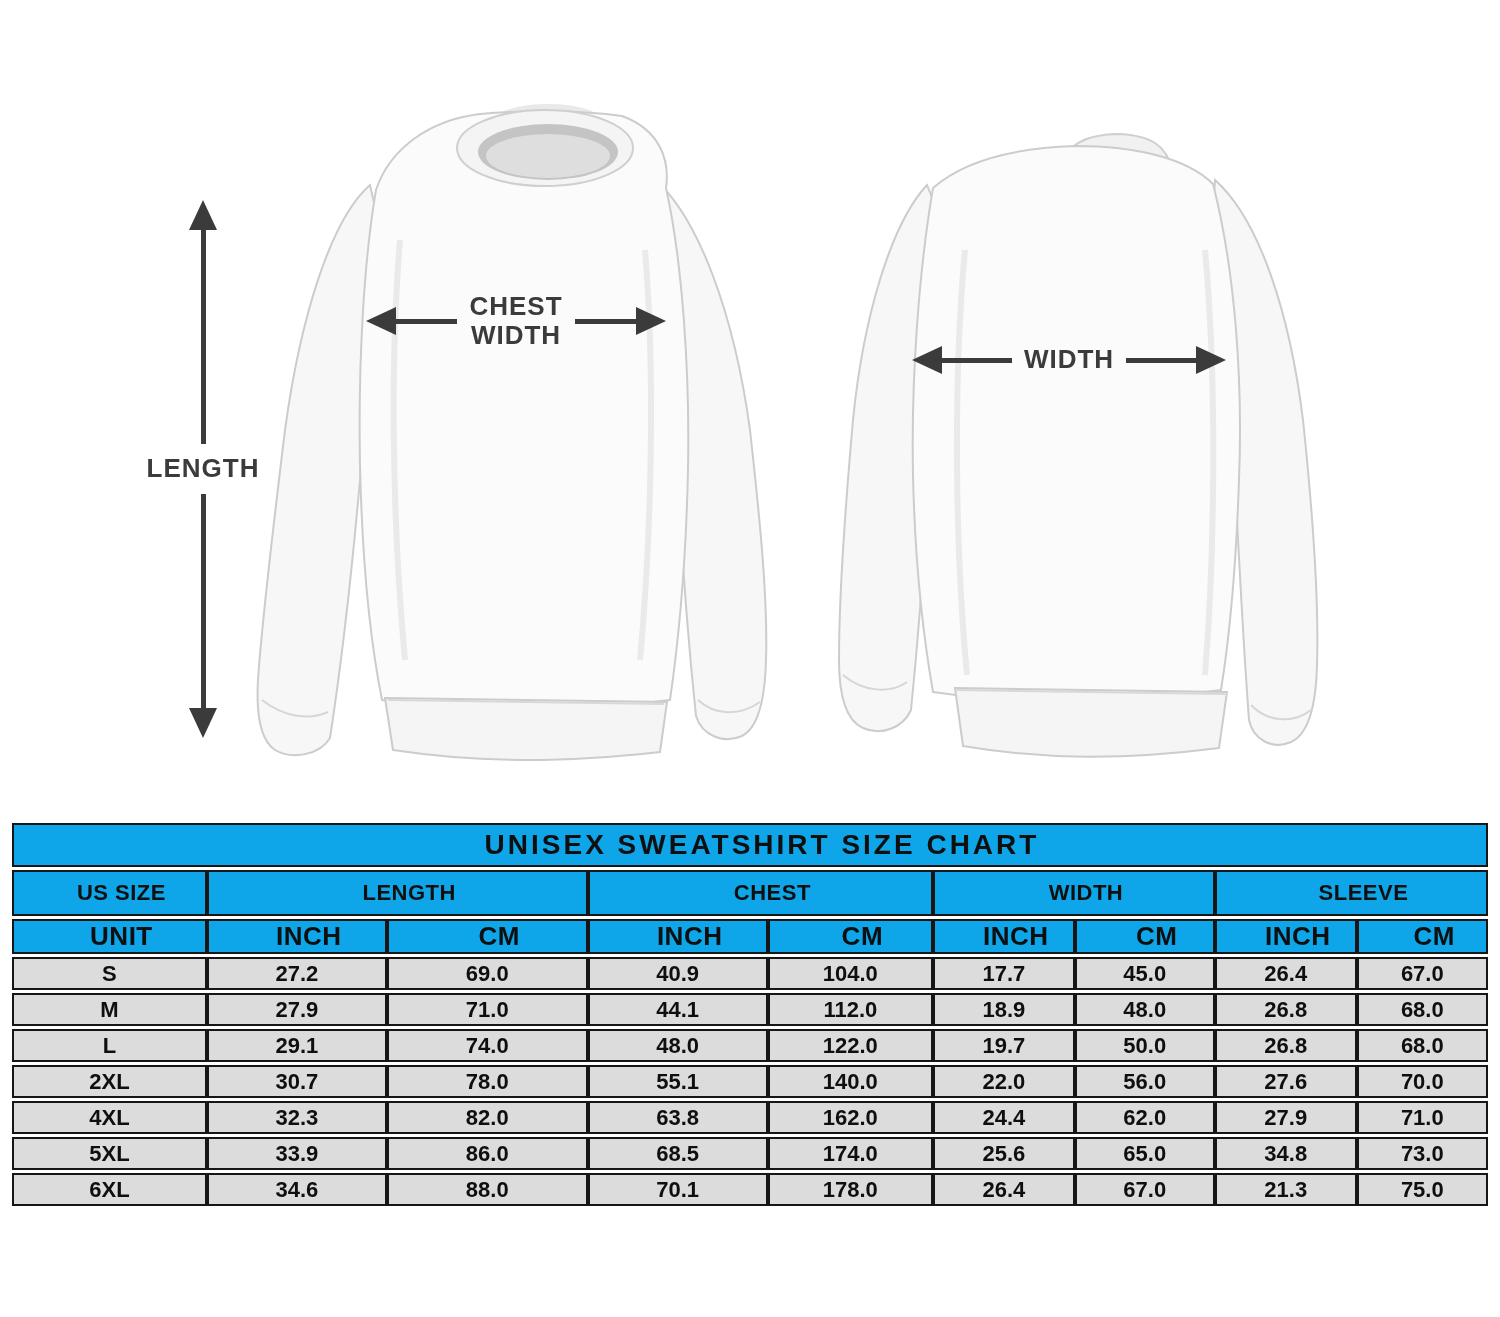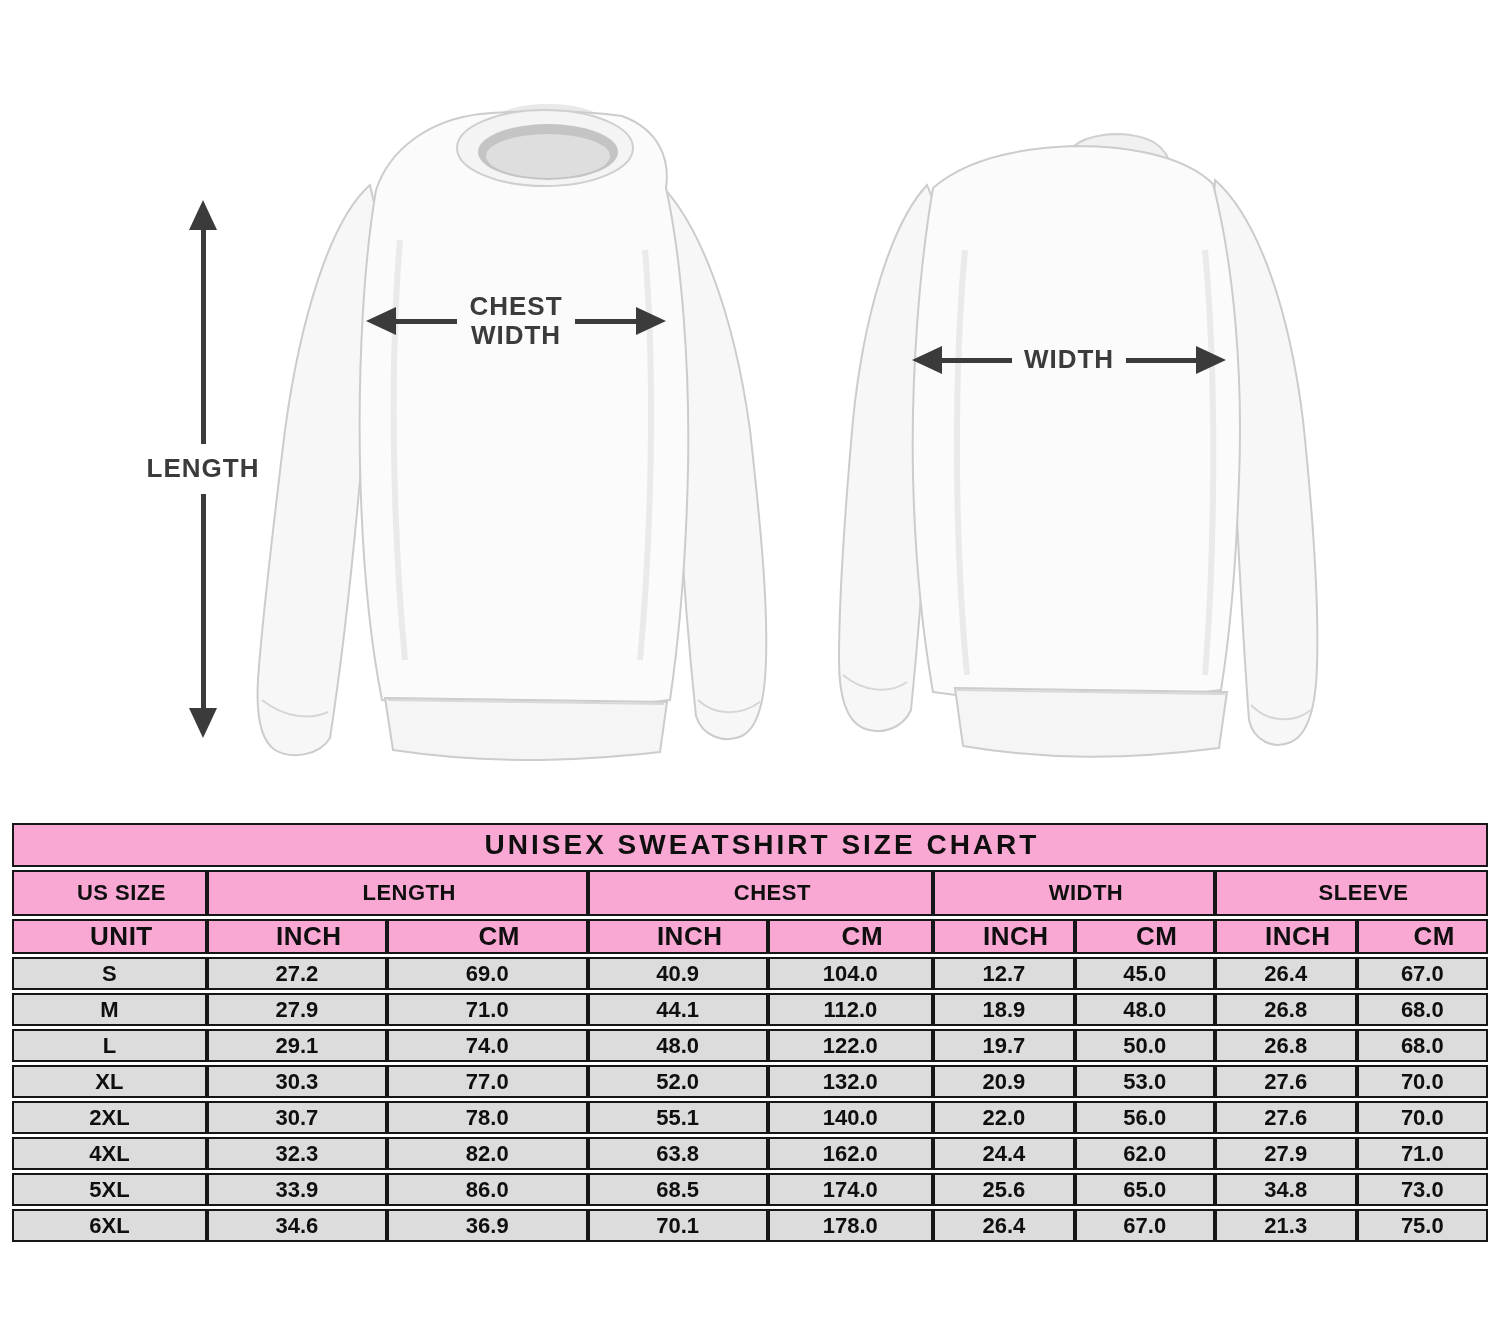--- a/index.html
+++ b/index.html
@@ -33,21 +33,21 @@
   .harrow .arrow-label{padding:0 12px;}
   .chest-arrow{left:366px;top:282px;width:300px;height:78px;}
   .back-width-arrow{left:912px;top:337px;width:314px;height:46px;}
 
   
   table.size-table{position:absolute;left:12px;top:820px;width:1476px;
     border-collapse:separate;border-spacing:0 3px;table-layout:fixed;}
   .size-table th,.size-table td{box-sizing:border-box;border:2px solid #161616;
     text-align:center;vertical-align:middle;color:#0f0f0f;font-weight:700;
     overflow:hidden;padding:0;}
-  .size-table thead th{background:#f9a8d4;padding-left:24px;}
+  .size-table thead th{background:#0ea5e9;padding-left:24px;}
   .size-table tbody td{background:#dcdcdc;font-size:22px;height:33px;}
   .row-title th{height:44px;font-size:28px;letter-spacing:3px;}
   .row-group th{height:46px;font-size:22px;letter-spacing:0.5px;}
   .row-sub th{height:34px;font-size:26px;letter-spacing:0.5px;}
 </style>
 </head>
 <body>
 
 <div class="stage">
 
@@ -154,21 +154,21 @@
         <th>CM</th>
       </tr>
     </thead>
     <tbody>
       <tr>
         <td>S</td>
         <td>27.2</td>
         <td>69.0</td>
         <td>40.9</td>
         <td>104.0</td>
-        <td>12.7</td>
+        <td>17.7</td>
         <td>45.0</td>
         <td>26.4</td>
         <td>67.0</td>
       </tr>
       <tr>
         <td>M</td>
         <td>27.9</td>
         <td>71.0</td>
         <td>44.1</td>
         <td>112.0</td>
@@ -182,31 +182,20 @@
         <td>29.1</td>
         <td>74.0</td>
         <td>48.0</td>
         <td>122.0</td>
         <td>19.7</td>
         <td>50.0</td>
         <td>26.8</td>
         <td>68.0</td>
       </tr>
       <tr>
-        <td>XL</td>
-        <td>30.3</td>
-        <td>77.0</td>
-        <td>52.0</td>
-        <td>132.0</td>
-        <td>20.9</td>
-        <td>53.0</td>
-        <td>27.6</td>
-        <td>70.0</td>
-      </tr>
-      <tr>
         <td>2XL</td>
         <td>30.7</td>
         <td>78.0</td>
         <td>55.1</td>
         <td>140.0</td>
         <td>22.0</td>
         <td>56.0</td>
         <td>27.6</td>
         <td>70.0</td>
       </tr>
@@ -228,21 +217,21 @@
         <td>68.5</td>
         <td>174.0</td>
         <td>25.6</td>
         <td>65.0</td>
         <td>34.8</td>
         <td>73.0</td>
       </tr>
       <tr>
         <td>6XL</td>
         <td>34.6</td>
-        <td>36.9</td>
+        <td>88.0</td>
         <td>70.1</td>
         <td>178.0</td>
         <td>26.4</td>
         <td>67.0</td>
         <td>21.3</td>
         <td>75.0</td>
       </tr>
     </tbody>
   </table>
 </div>

